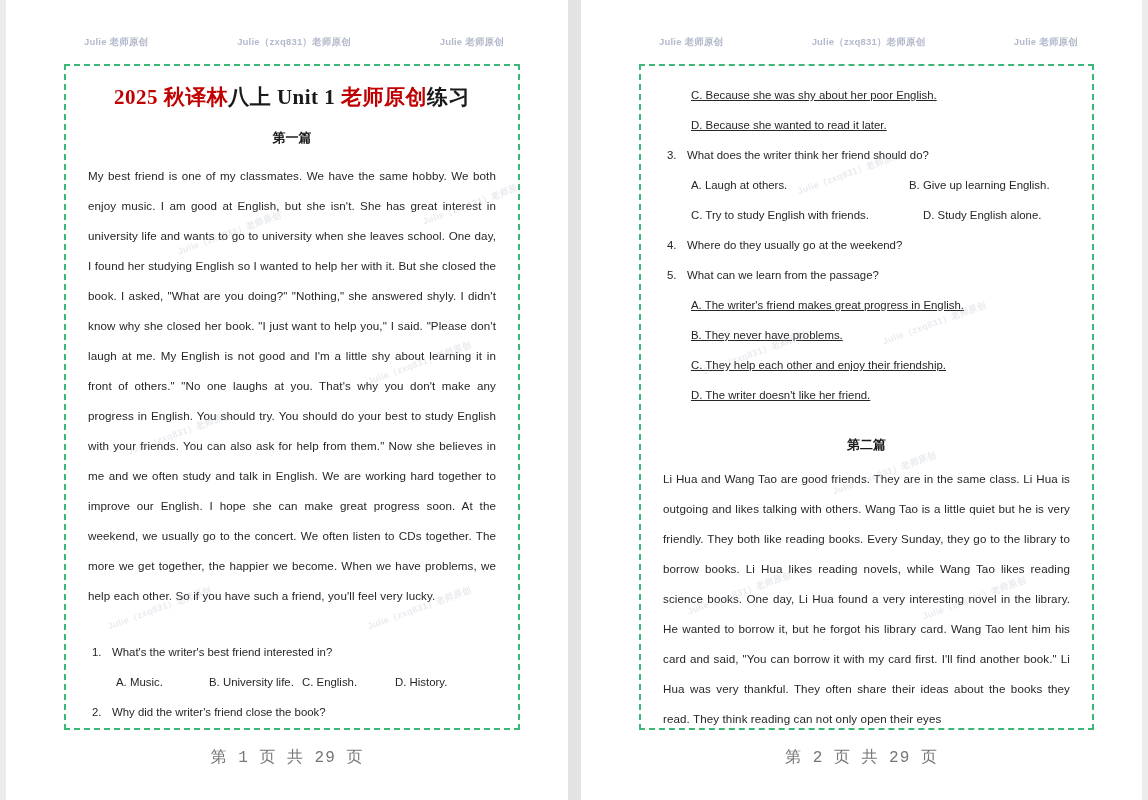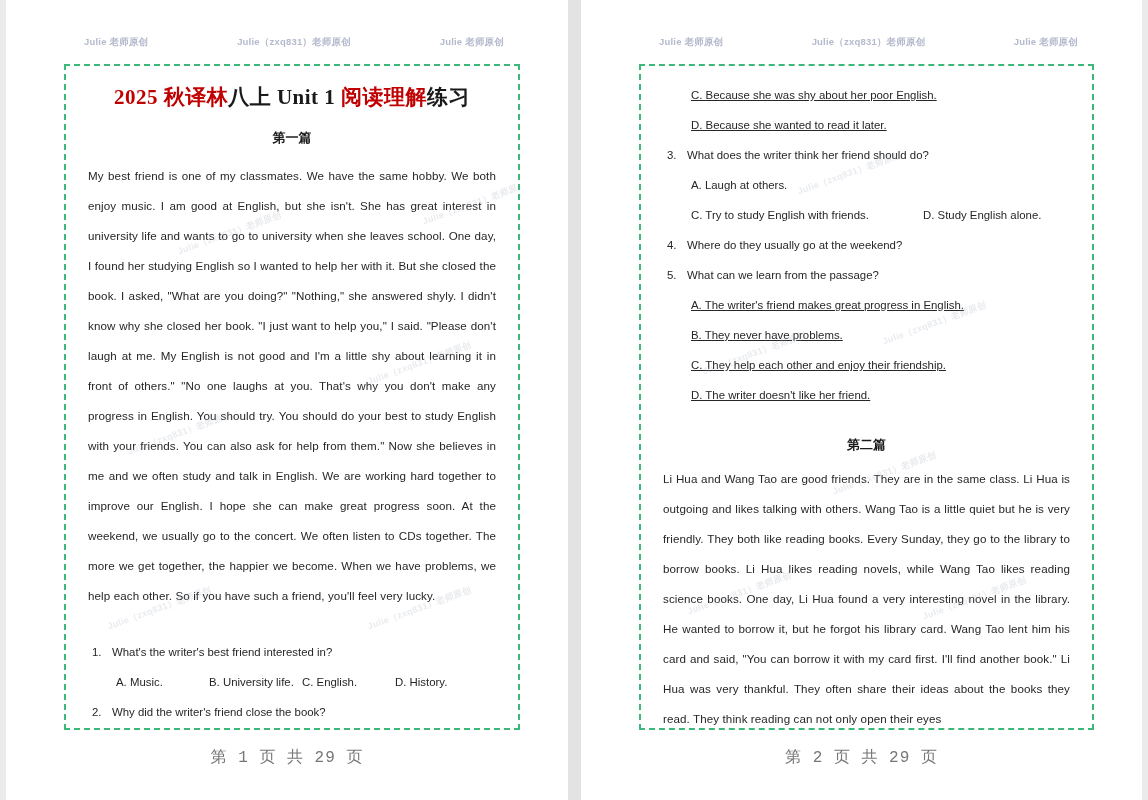--- a/index.html
+++ b/index.html
@@ -195,21 +195,21 @@
     <div class="header-band">
       <span class="hw-1">Julie 老师原创</span>
       <span class="hw-2">Julie（zxq831）老师原创</span>
       <span class="hw-3">Julie 老师原创</span>
     </div>
 
     <div class="frame">
       <div class="frame-inner">
 
         <div class="doc-title">
-          <span class="t-red">2025 秋译林</span><span class="t-black">八上 Unit 1 </span><span class="t-red">阅读理解</span><span class="t-black">练习</span>
+          <span class="t-red">2025 秋译林</span><span class="t-black">八上 Unit 1 </span><span class="t-red">老师原创</span><span class="t-black">练习</span>
         </div>
 
         <div class="section-head">第一篇</div>
 
         <p class="passage">My best friend is one of my classmates. We have the same hobby. We both enjoy music. I am good at English, but she isn't. She has great interest in university life and wants to go to university when she leaves school. One day, I found her studying English so I wanted to help her with it. But she closed the book. I asked, "What are you doing?" "Nothing," she answered shyly. I didn't know why she closed her book. "I just want to help you," I said. "Please don't laugh at me. My English is not good and I'm a little shy about learning it in front of others." "No one laughs at you. That's why you don't make any progress in English. You should try. You should do your best to study English with your friends. You can also ask for help from them." Now she believes in me and we often study and talk in English. We are working hard together to improve our English. I hope she can make great progress soon. At the weekend, we usually go to the concert. We often listen to CDs together. The more we get together, the happier we become. When we have problems, we help each other. So if you have such a friend, you'll feel very lucky.</p>
 
         <div class="spacer-md"></div>
 
         <div class="q-list">
 
@@ -271,20 +271,21 @@
             <span class="opt">D. Because she wanted to read it later.</span>
           </div>
 
           <div class="q-block">
             <div class="q-line">
               <span class="q-num">3.</span>
               <span class="q-text">What does the writer think her friend should do?</span>
             </div>
             <div class="opt-row cols2">
               <span class="opt">A. Laugh at others.</span>
+              <span class="opt">B. Give up learning English.</span>
             </div>
             <div class="opt-row cols2b">
               <span class="opt">C. Try to study English with friends.</span>
               <span class="opt">D. Study English alone.</span>
             </div>
           </div>
 
           <div class="q-block">
             <div class="q-line">
               <span class="q-num">4.</span>

